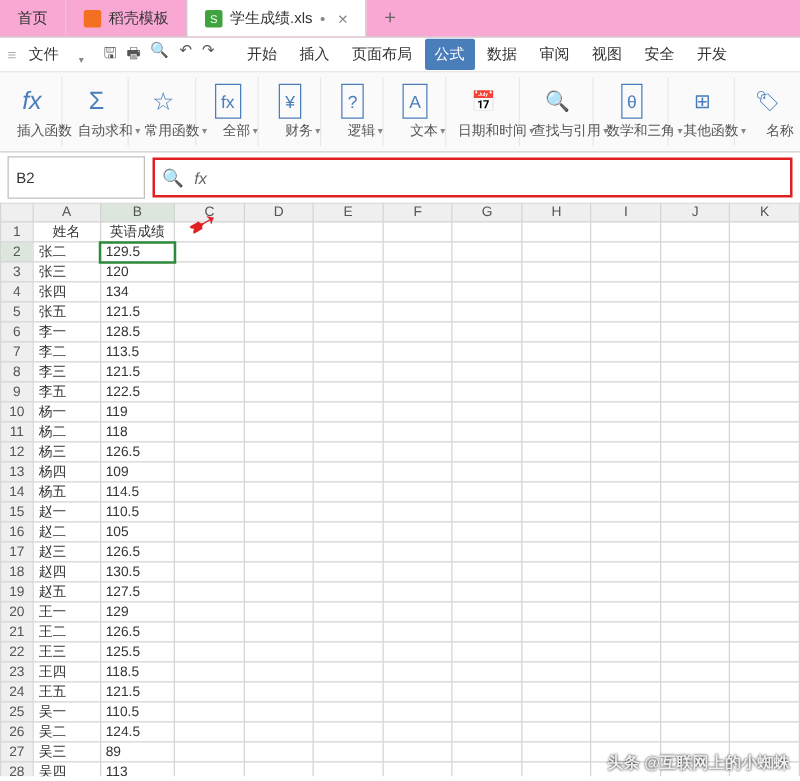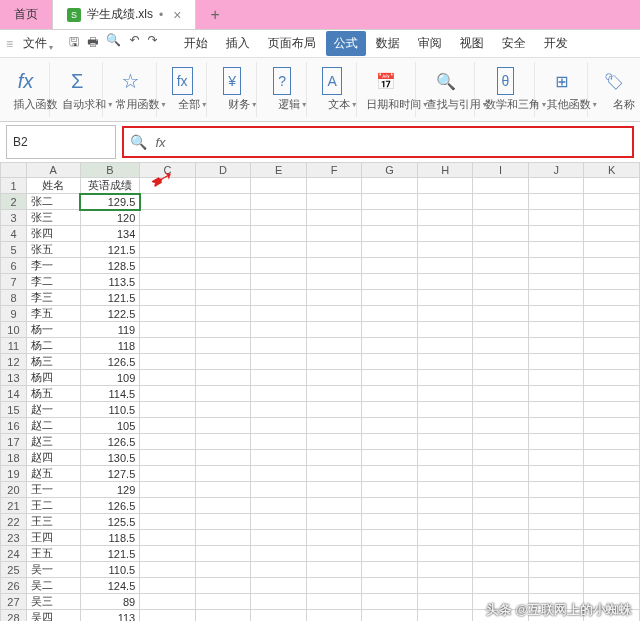--- a/index.html
+++ b/index.html
@@ -9,21 +9,21 @@
   .tab { display: flex; align-items: center; padding: 0 14px; border-right: 1px solid #d0d0d0; gap: 6px; font-size: 12px; cursor: pointer; }
   .tab.active { background: #fff; }
   .tab-close { color: #888; font-size: 14px; margin-left: 4px; }
   .tab-icon { width: 14px; height: 14px; display: inline-block; border-radius: 2px; }
   .tab-icon.orange { background: #f36f21; }
   .tab-icon.green { background: #3fa33f; color:#fff; font-size:9px; text-align:center; line-height:14px; }
   .tab-add { padding: 0 14px; display:flex; align-items:center; color:#666; font-size:16px; }
   
   .menubar { display: flex; height: 28px; align-items: center; padding: 0 6px; gap: 4px; border-bottom: 1px solid #e0e0e0; font-size: 12px; }
   .menubar .grip { color:#aaa; cursor:grab; }
-  .menubar .file-dd { display:flex; align-items:flex-end; gap:2px; padding:2px 6px; }
+  .menubar .file-dd { display:flex; align-items:flex-end; gap:16px; padding:2px 6px; }
   .menubar .qat { display:flex; gap:8px; color:#555; padding:0 6px; }
   .menubar .qat span { cursor:pointer; }
   .menubar .menus { display:flex; gap:2px; margin-left:8px; }
   .menubar .menu-item { padding: 4px 8px; cursor:pointer; }
   .menubar .menu-item.active { background:#4a7ebb; color:#ffffff; border-radius:2px; }
   
   .ribbon { display:flex; height:64px; border-bottom:1px solid #d0d0d0; padding:4px 2px; gap:2px; background:#fafafa; }
   .rgroup { display:flex; flex-direction:column; align-items:center; justify-content:center; padding:0 6px; border-right:1px solid #e8e8e8; gap:2px; cursor:pointer; min-width:48px; }
   .rgroup.noborder { border-right:none; }
   .rgroup .ricon { font-size:20px; color:#4a7ebb; height:28px; display:flex; align-items:center; }
@@ -39,34 +39,38 @@
   
   .arrow { position:absolute; left:150px; top:162px; color:#e02020; font-size:28px; transform:rotate(-30deg); pointer-events:none; z-index:5; }
   
   .sheet { position:relative; overflow:hidden; height:459px; }
   table { border-collapse:collapse; table-layout:fixed; }
   th, td { border:1px solid #d4d4d4; height:15.3px; font-size:11px; padding:0 4px; background:#fff; }
   th { background:#efefef; font-weight:normal; color:#555; text-align:center; }
   .rowhdr { background:#efefef; text-align:center; width:26px; color:#555; }
   .corner { background:#efefef; width:26px; }
   td.colA { width:54px; text-align:left; }
-  td.colB { width:60px; text-align:right; }
+  td.colB { width:60px; text-align:left; }
   td.colrest { width:56px; }
   .selcell { outline:2px solid #2e8b3d; outline-offset:-1px; background:#fff; }
   th.selcol, .rowhdr.selrow { background:#dce6dc; }
   
   .watermark { position:absolute; right:8px; bottom:6px; font-size:13px; color:#eee; text-shadow:0 0 2px #000; font-weight:bold; pointer-events:none; }
 </style>
 </head>
 <body>
 
 <div class="tabs">
   <div class="tab">
       <span>首页</span>
     </div>
+  <div class="tab">
+    <span class="tab-icon orange"></span>
+    <span>稻壳模板</span>
+  </div>
   <div class="tab active">
     <span class="tab-icon green">S</span>
     <span>学生成绩.xls</span>
     <span style="color:#888">•</span>
     <span class="tab-close">×</span>
   </div>
   <div class="tab-add">+</div>
 </div>
 
 <div class="menubar">

